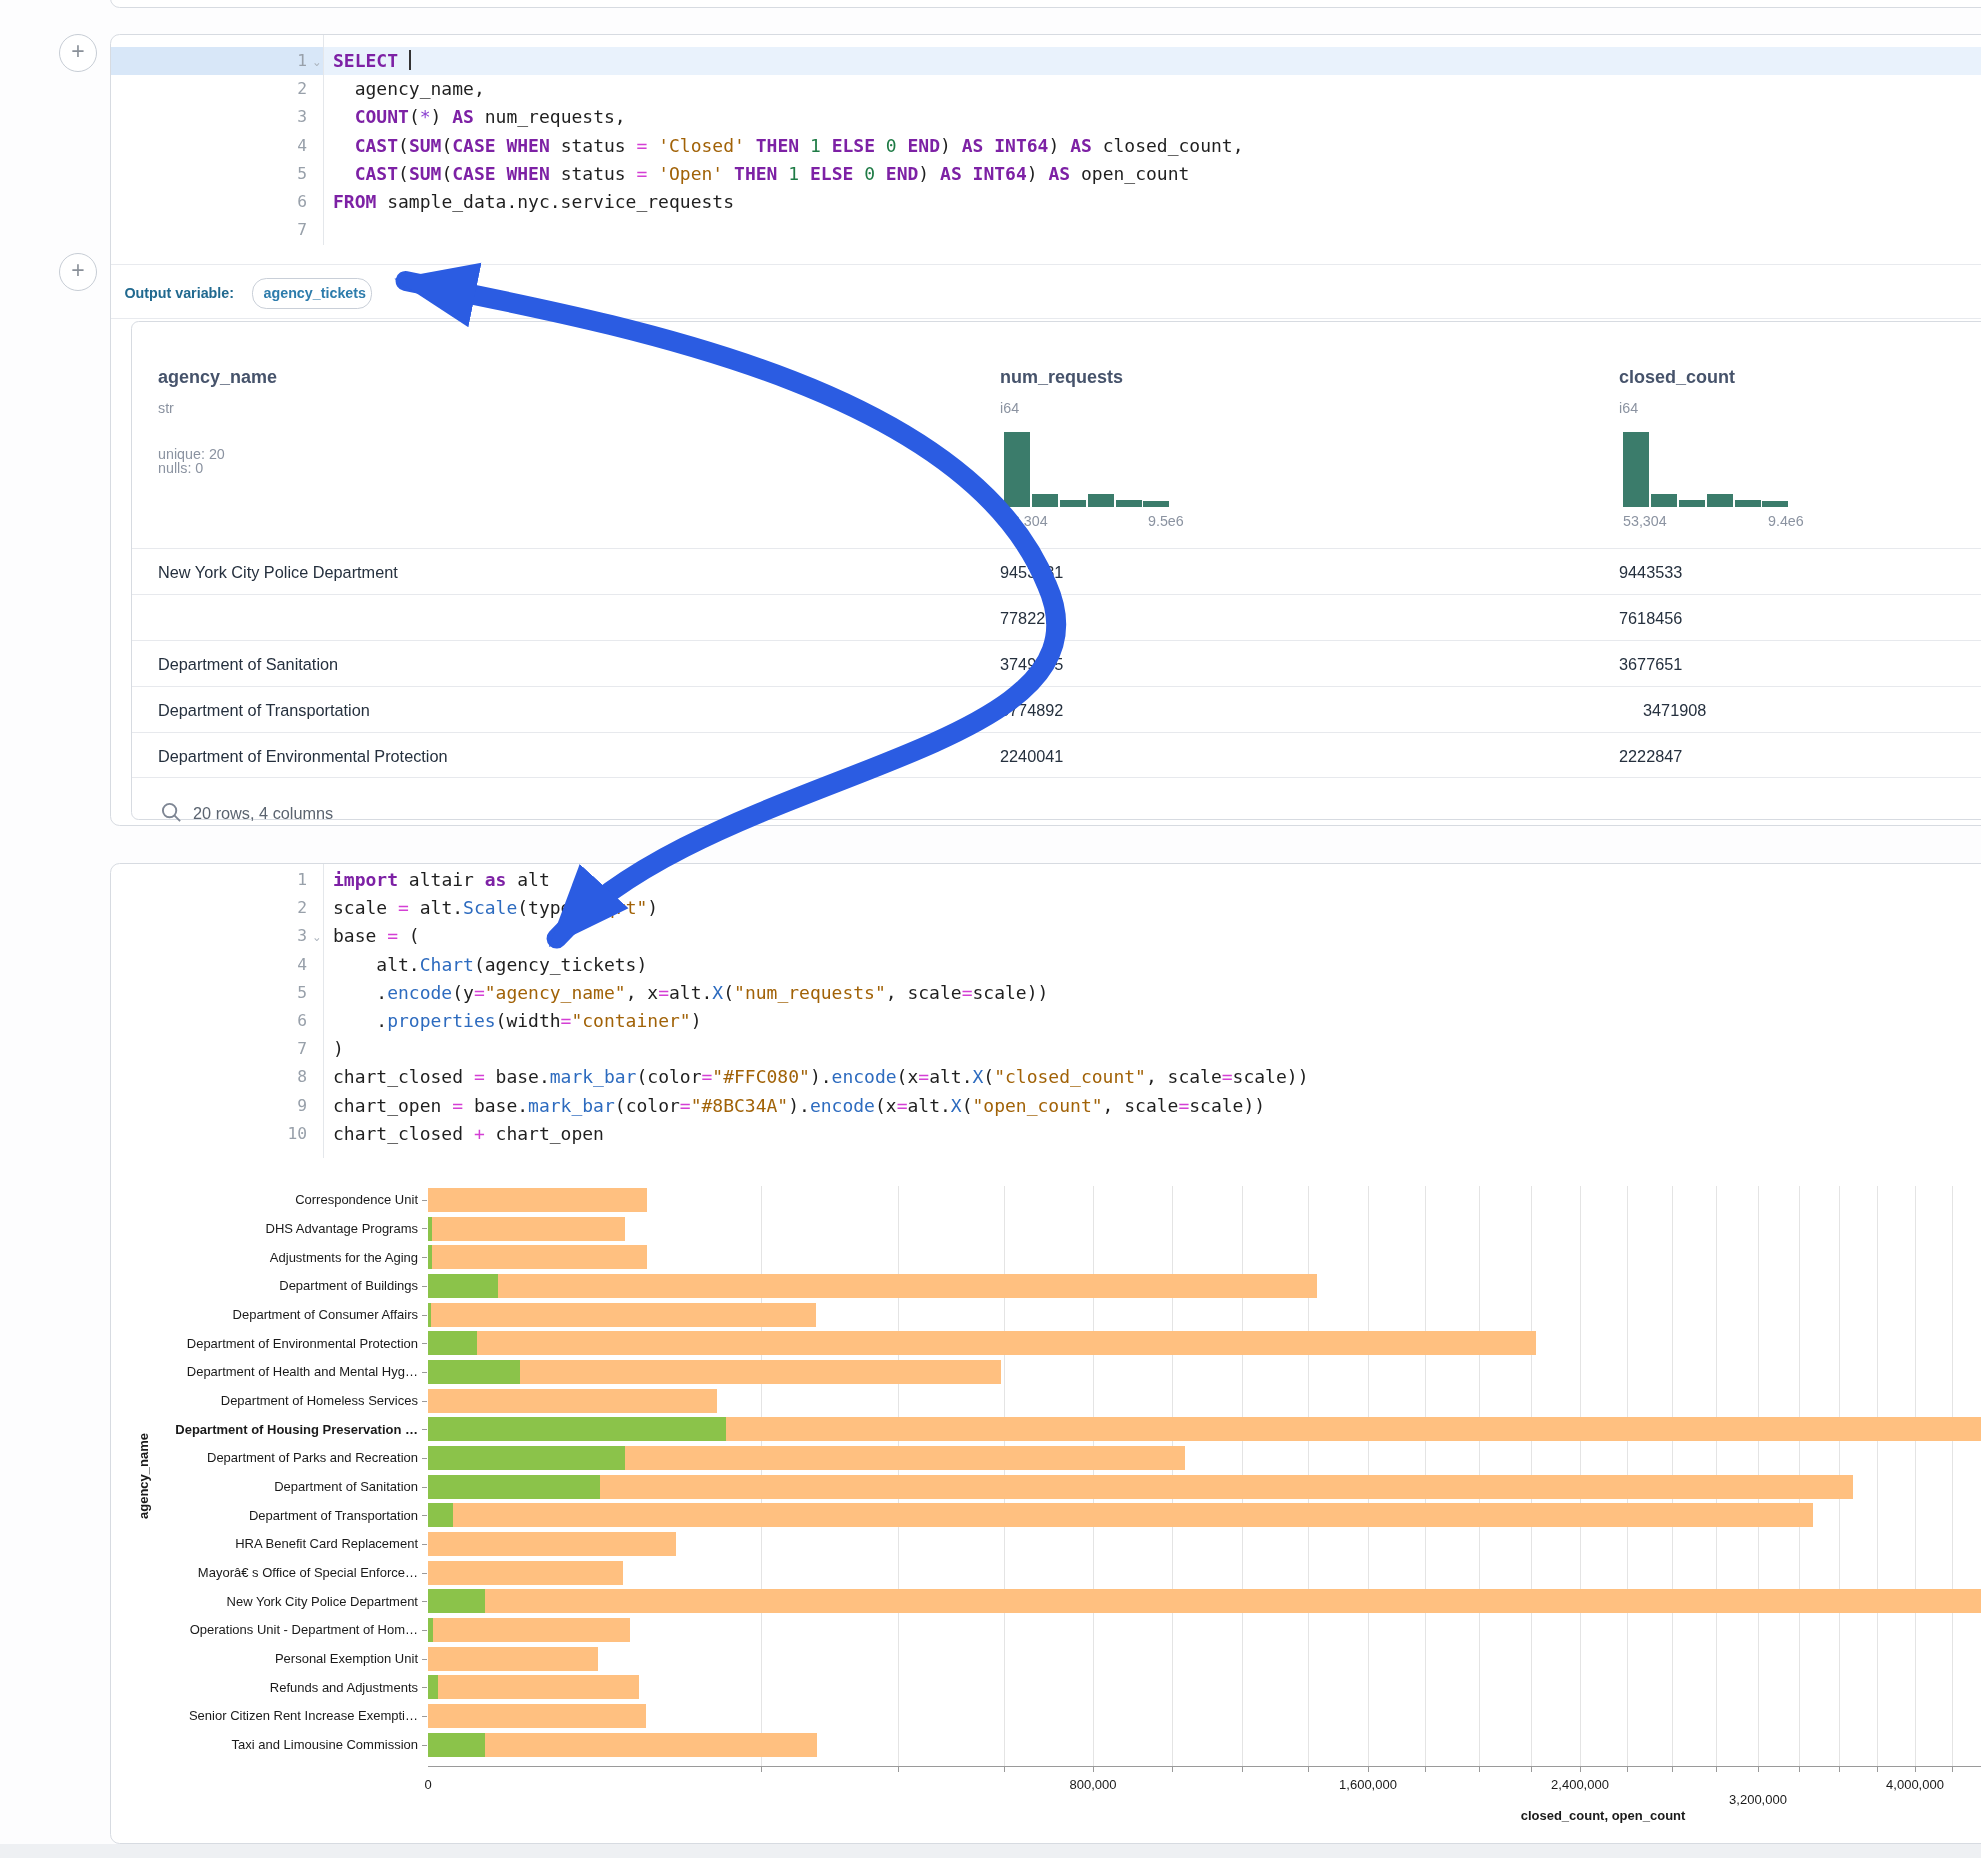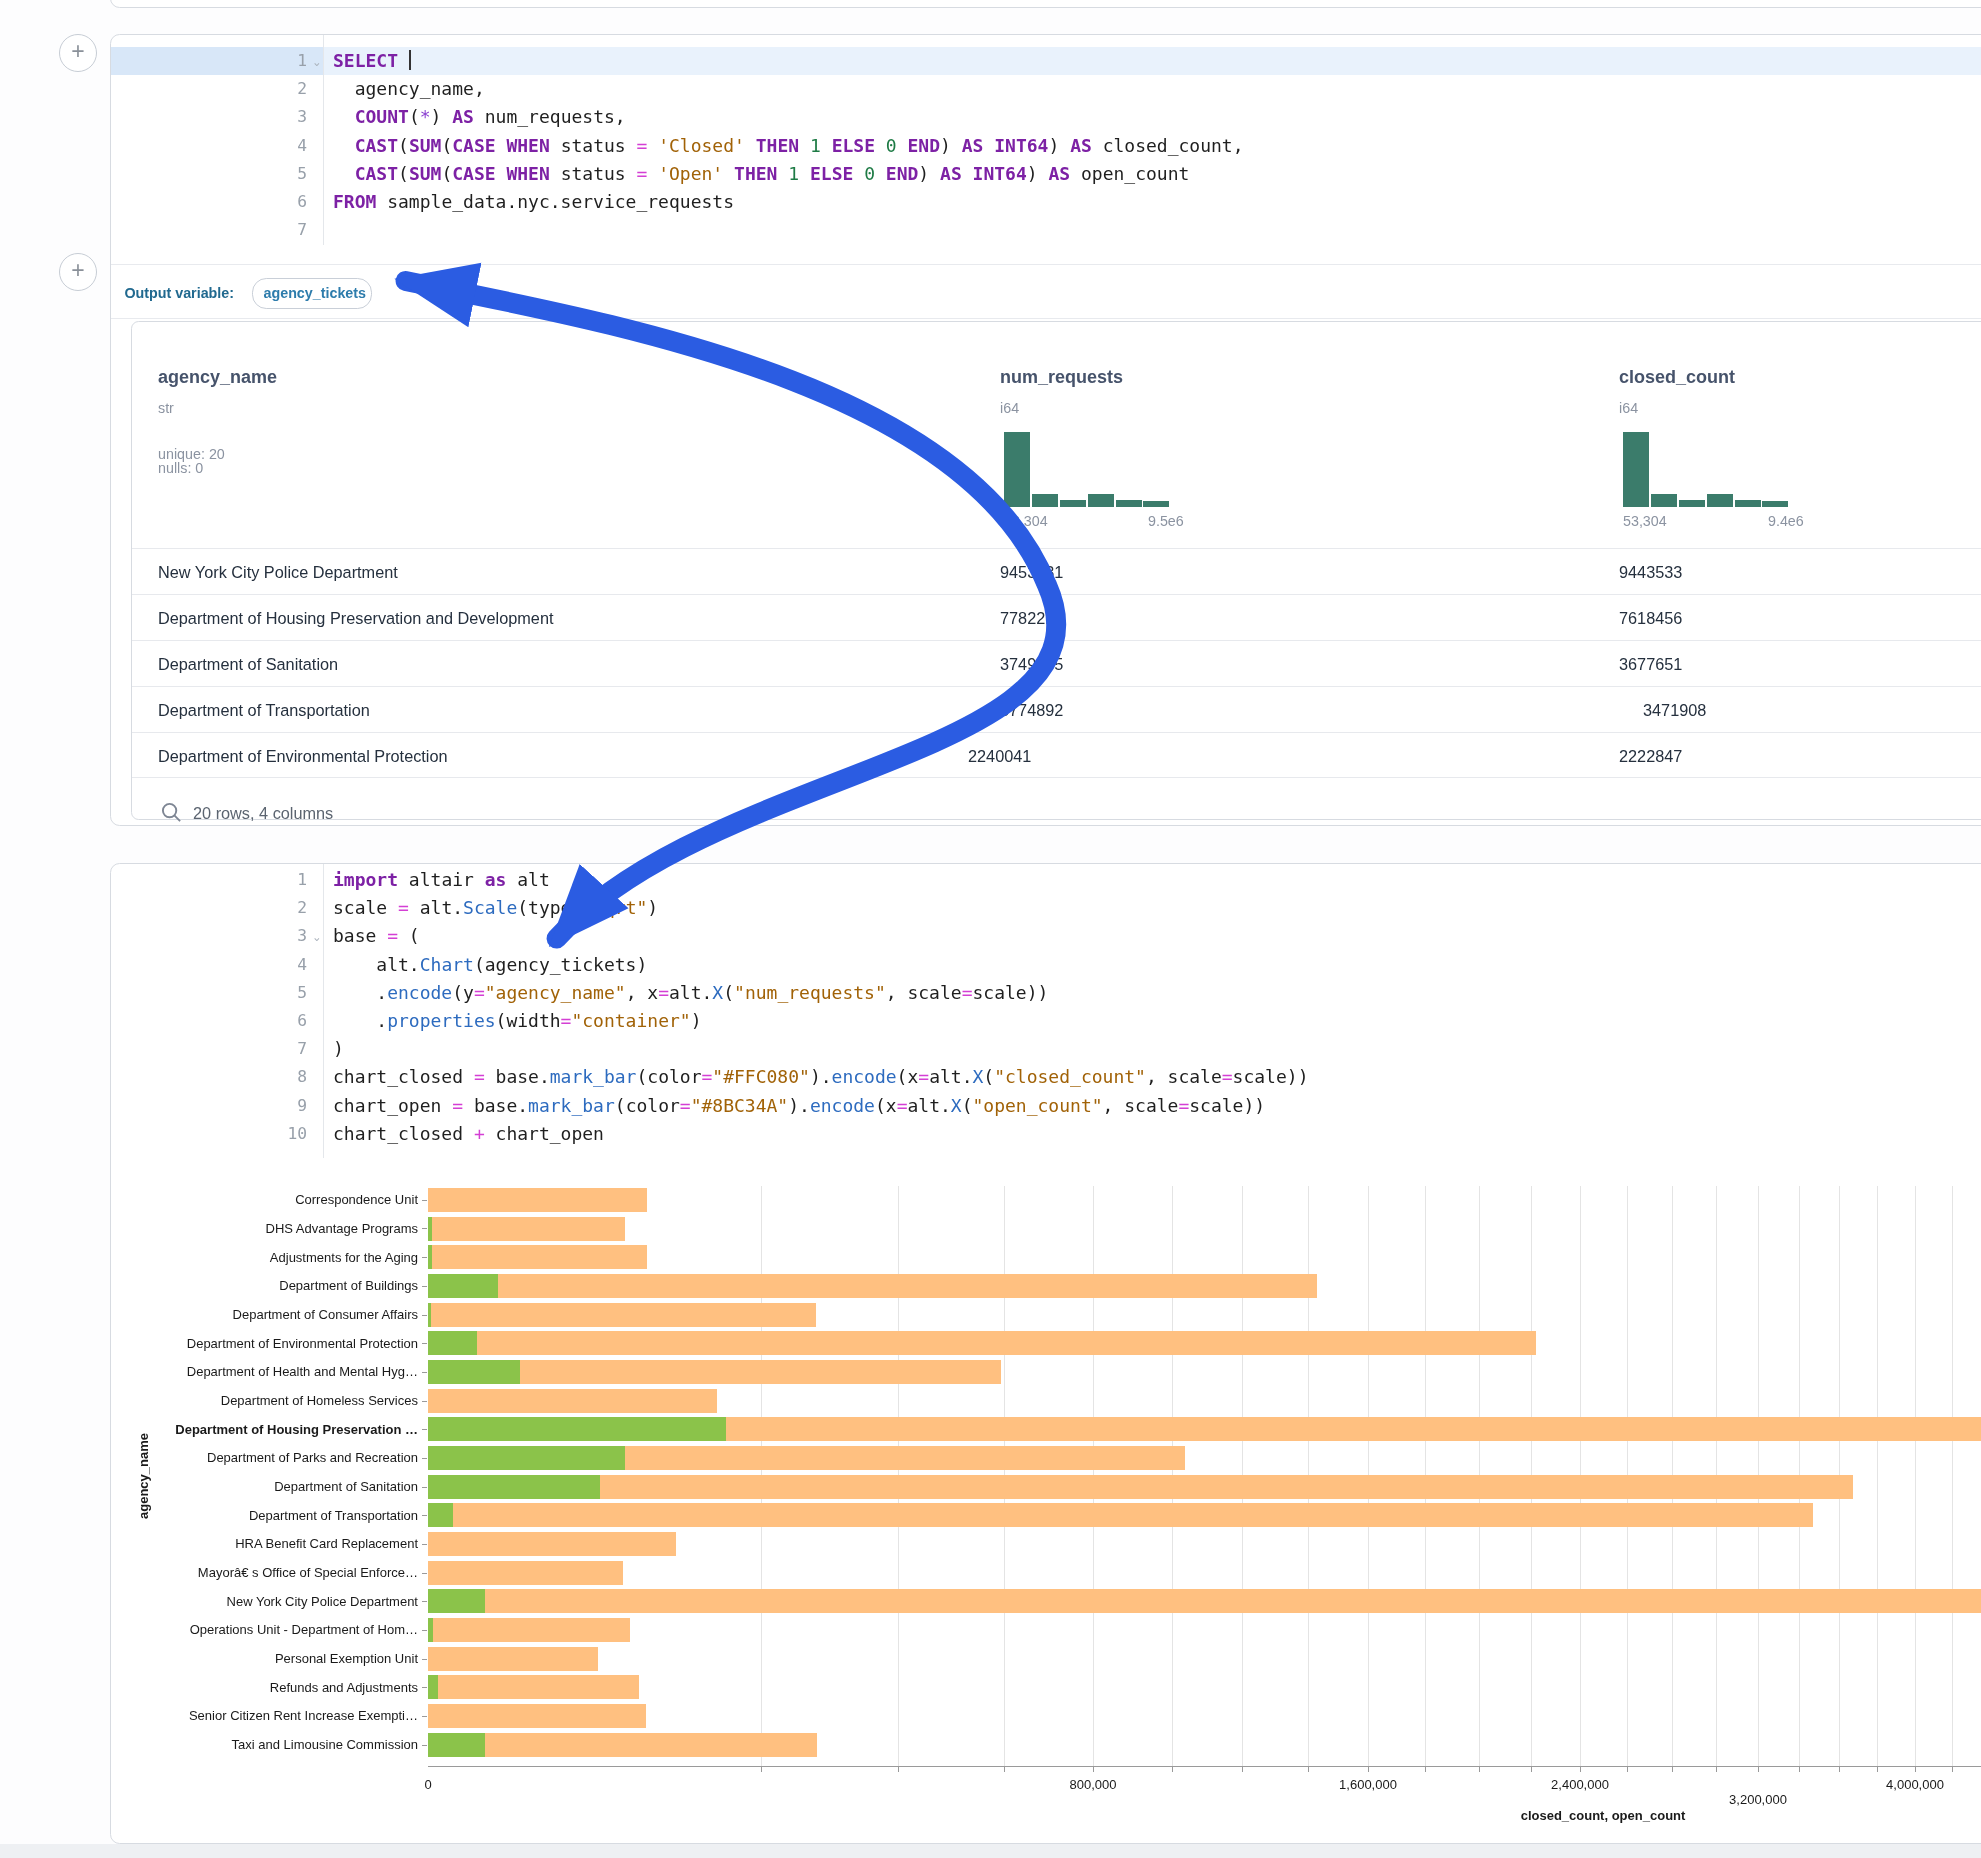--- a/index.html
+++ b/index.html
@@ -112,37 +112,36 @@
       <div class="histlab" style="left:1491px;top:191px;">53,304</div>
       <div class="histlab" style="left:1636px;top:191px;">9.4e6</div>
 
       <div id="table-rows" style="position:absolute;left:0;top:226px;right:0;">
           <div class="trow" style="top: 0px;">
             <div class="tcell" style="left: 26px;">New York City Police Department</div>
             <div class="tcell" style="left: 868px;">9453131</div>
             <div class="tcell" style="left: 1487px;">9443533</div>
           </div>
           <div class="trow" style="top: 46px;">
-            <div class="tcell" style="left: 26px;">Department of Housing Preservation and Development</div>
             <div class="tcell" style="left: 868px;">7782211</div>
             <div class="tcell" style="left: 1487px;">7618456</div>
           </div>
           <div class="trow" style="top: 92px;">
             <div class="tcell" style="left: 26px;">Department of Sanitation</div>
             <div class="tcell" style="left: 868px;">3749485</div>
             <div class="tcell" style="left: 1487px;">3677651</div>
           </div>
           <div class="trow" style="top: 138px;">
             <div class="tcell" style="left: 26px;">Department of Transportation</div>
             <div class="tcell" style="left: 868px;">3774892</div>
             <div class="tcell" style="left: 1487px; margin-left: 24px;">3471908</div>
           </div>
           <div class="trow" style="top: 184px;">
             <div class="tcell" style="left: 26px;">Department of Environmental Protection</div>
-            <div class="tcell" style="left: 836px;">2240041</div>
+            <div class="tcell" style="left: 868px;">2240041</div>
             <div class="tcell" style="left: 1487px;">2222847</div>
           </div>
           <div class="trow" style="top: 229px; height: 0px;"></div>
         </div>
 
       <svg style="left:29px;top:480px;" width="21" height="21" viewBox="0 0 22 22">
         <circle cx="9" cy="9" r="7" fill="none" stroke="#7e8694" stroke-width="2"></circle>
         <line x1="14" y1="14" x2="20" y2="20" stroke="#7e8694" stroke-width="2"></line>
       </svg>
       <div class="footer" style="left:61px;top:482px;">20 rows, 4 columns</div>

